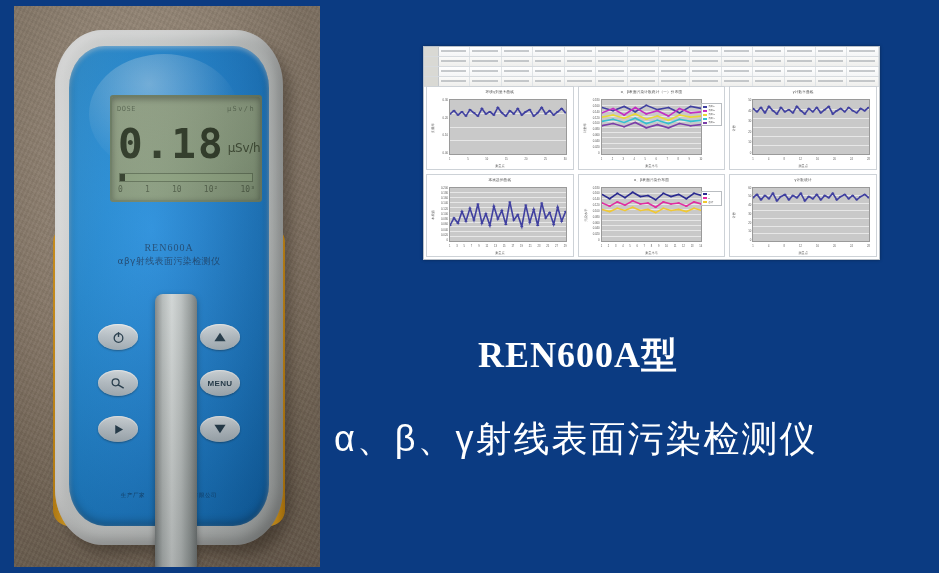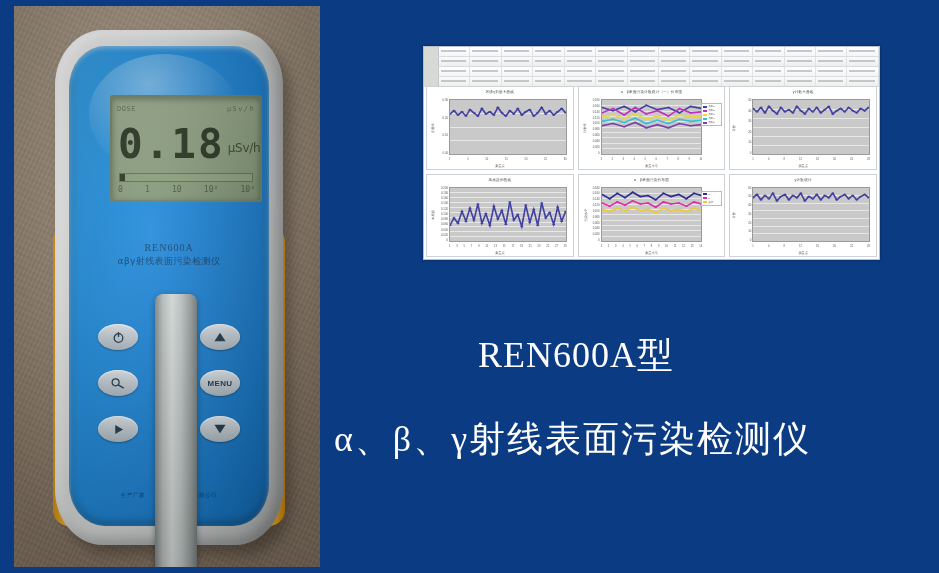--- a/index.html
+++ b/index.html
@@ -122,23 +122,23 @@
   .c-xticks.leg{right:22px;}
   .c-xticks span{font-size:2.6px;color:#555;}
   .c-legend{position:absolute;right:2px;top:16px;width:17px;background:#fff;border:1px solid #b9bdc1;
      padding:1px;display:flex;flex-direction:column;gap:1px;}
   .c-legend div{display:flex;align-items:center;gap:1px;font-size:2.5px;color:#444;}
   .c-legend i{width:4px;height:2px;display:block;}
   svg.series{position:absolute;inset:0;width:100%;height:100%;}
 
   
   #cap1{position:absolute;left:478px;top:331px;
-     font-family:"Liberation Serif",serif;font-size:36px;color:#ffffff;letter-spacing:1px;white-space:nowrap;}
+     font-family:"Liberation Serif",serif;font-size:36px;color:#ffffff;letter-spacing:1px;white-space:nowrap;font-weight:bold;}
   #cap2{position:absolute;left:334px;top:415px;
-     font-family:Liberation Serif, serif;font-size:36px;color:#ffffff;letter-spacing:2px;white-space:nowrap;}
+     font-family:Liberation Sans, sans-serif;font-size:36px;color:#ffffff;letter-spacing:2px;white-space:nowrap;}
 </style>
 </head>
 <body>
 
 <div id="slide">
 
   <div id="photo">
     <div class="ph-noise"></div>
 
     <div id="device">

